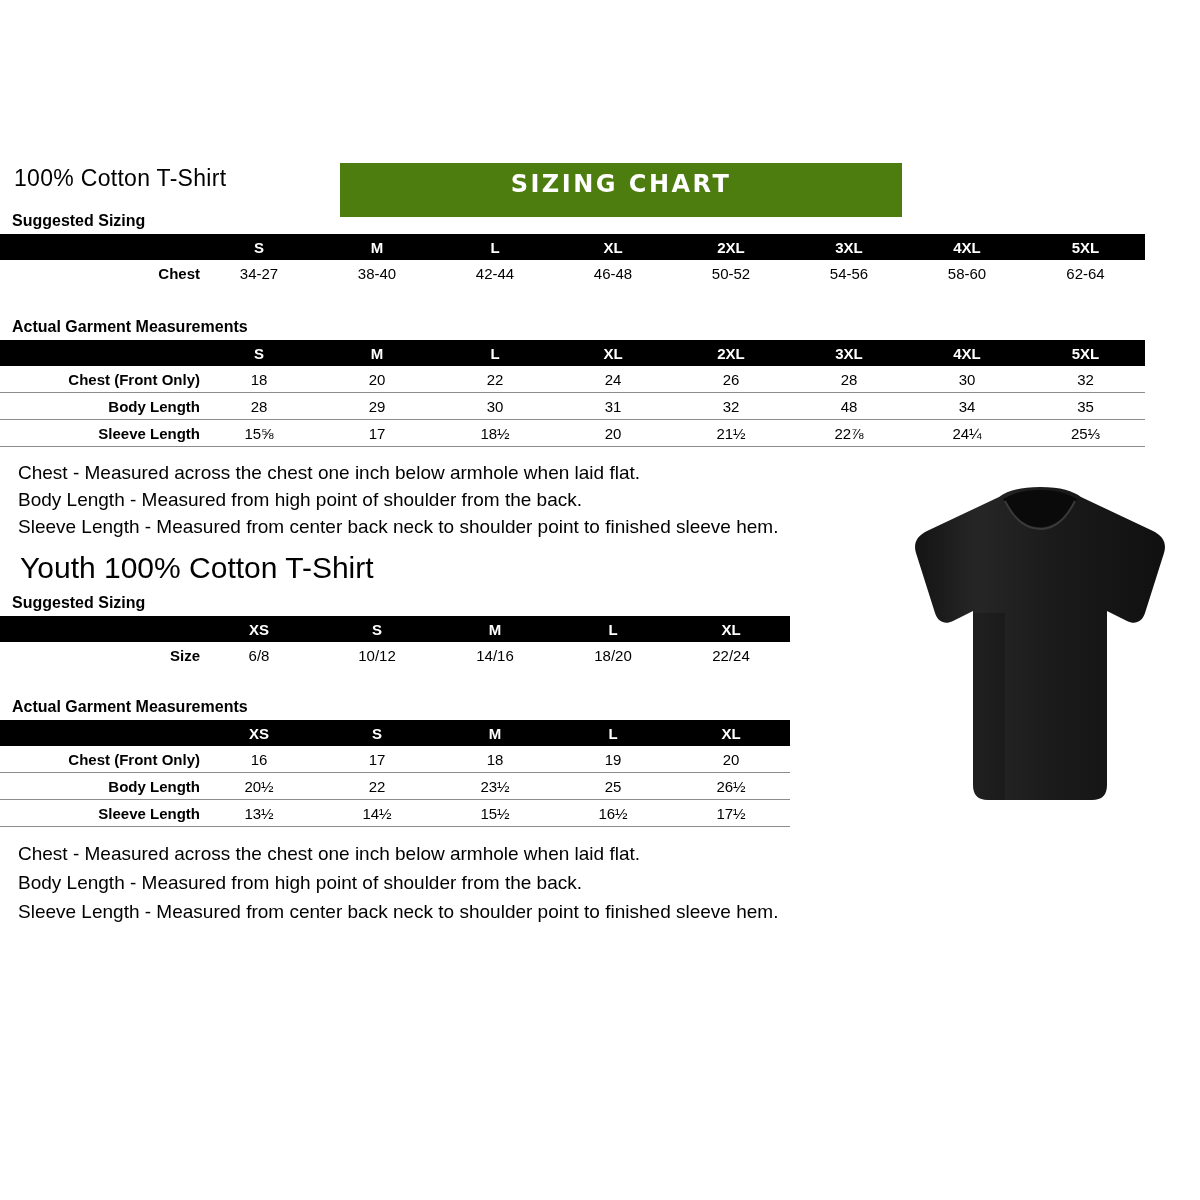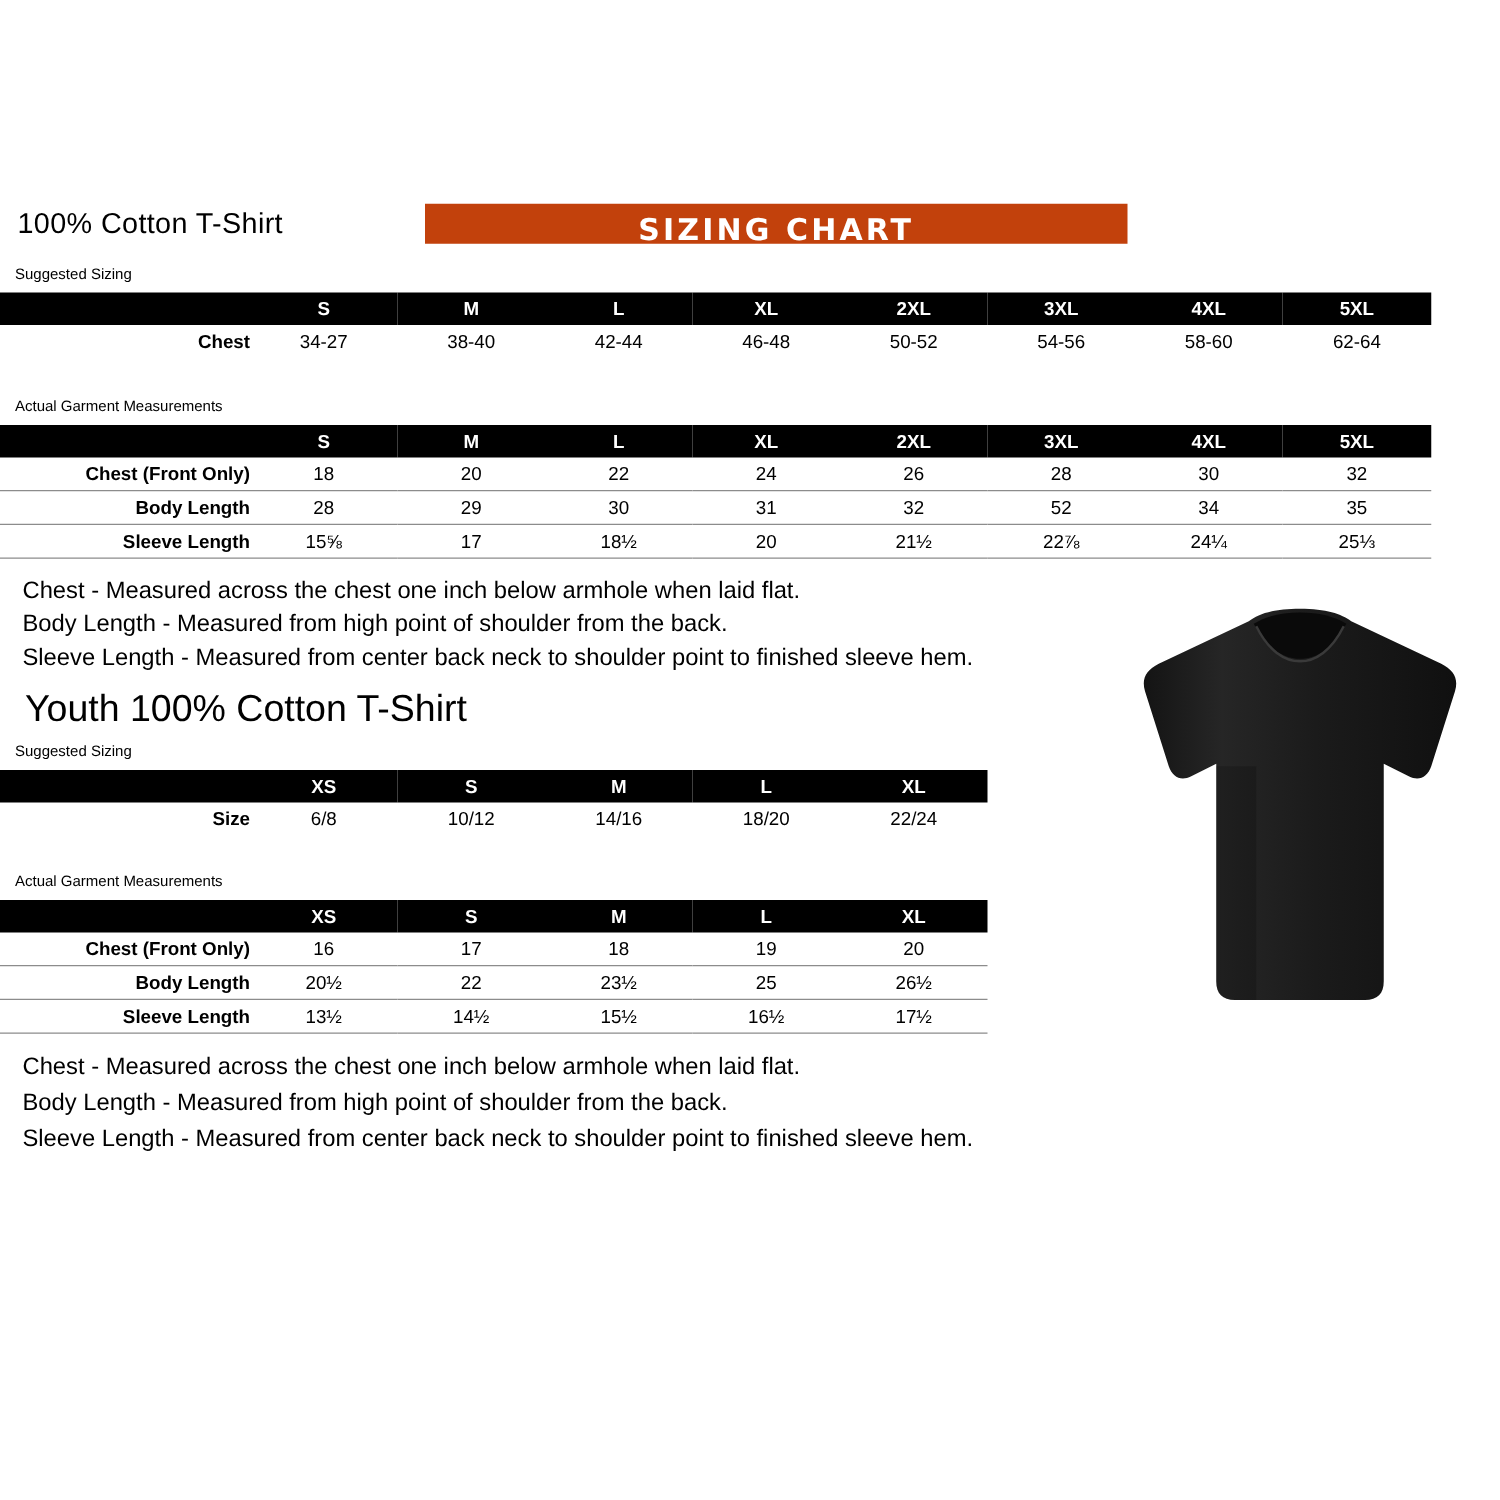--- a/index.html
+++ b/index.html
@@ -31,39 +31,39 @@
     font-size: 23px;
     font-weight: 400;
     letter-spacing: 0.3px;
     white-space: nowrap;
   }
   .sizing-chart-banner {
     position: absolute;
     left: 340px;
     top: 163px;
     width: 562px;
-    height: 32px;
-    background: #c2410c;
+    height: 54px;
+    background: #4d7c0f;
   }
   .sizing-chart-banner span {
     position: absolute;
     left: 0; right: 0;
     top: 7px;
     text-align: center;
     color: #ffffff;
     font-size: 24px;
     font-weight: bold;
     letter-spacing: 2.5px;
     font-family: "DejaVu Sans", sans-serif;
   }
 
   .caption {
     position: absolute;
-    font-size: 12px;
-    font-weight: 400;
+    font-size: 16px;
+    font-weight: 700;
     white-space: nowrap;
   }
 
   
   table.chart {
     position: absolute;
     border-collapse: collapse;
     table-layout: fixed;
   }
   table.chart th, table.chart td {
@@ -214,21 +214,21 @@
         <td>30</td>
         <td>32</td>
       </tr>
       <tr class="ruled">
         <td class="lead">Body Length</td>
         <td>28</td>
         <td>29</td>
         <td>30</td>
         <td>31</td>
         <td>32</td>
-        <td>52</td>
+        <td>48</td>
         <td>34</td>
         <td>35</td>
       </tr>
       <tr class="ruled">
         <td class="lead">Sleeve Length</td>
         <td>15⅝</td>
         <td>17</td>
         <td>18½</td>
         <td>20</td>
         <td>21½</td>

